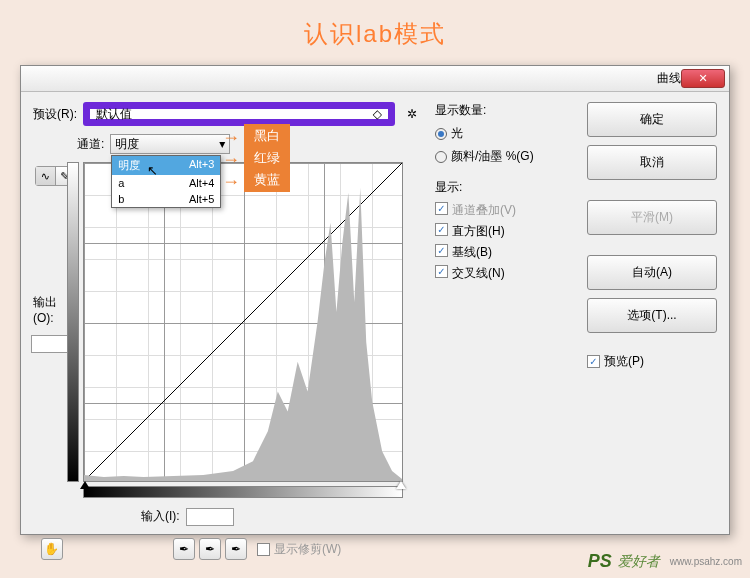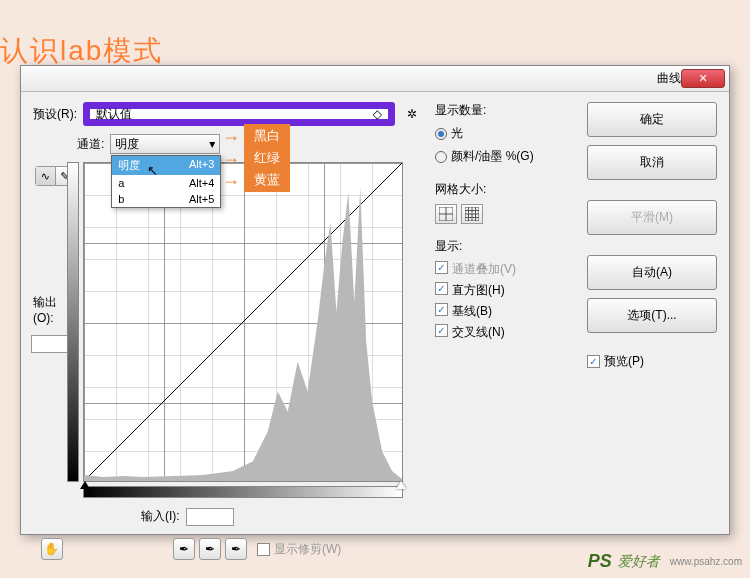--- a/index.html
+++ b/index.html
@@ -1,28 +1,28 @@
 <!DOCTYPE html>
 <html><head>
 <meta charset="utf-8">
 <style>
   * { box-sizing: border-box; margin: 0; padding: 0; font-family: "Microsoft YaHei", sans-serif; }
   body { width: 750px; height: 578px; background: #f6e8df; position: relative; overflow: hidden; }
-  .title { text-align: left; font-size: 28px; color: #ff7f33; padding-top: 32px; letter-spacing: 2px; }
+  .title { text-align: center; font-size: 24px; color: #ff7f33; padding-top: 18px; letter-spacing: 2px; }
   .dialog { position: absolute; left: 20px; top: 65px; width: 710px; height: 470px; background: #f0f0f0; border: 1px solid #888; box-shadow: 3px 3px 10px rgba(0,0,0,0.3); }
   .titlebar { height: 26px; background: linear-gradient(#fdfdfd,#e8e8e8); border-bottom: 1px solid #bbb; display: flex; align-items: center; justify-content: flex-end; padding: 0 0 0 4px; font-size: 12px; }
   .closebtn { width: 44px; height: 19px; background: linear-gradient(#e67,#c33); border: 1px solid #933; border-radius: 3px; color: #fff; font-size: 11px; display: flex; align-items: center; justify-content: center; margin-right: 4px; }
   .body { display: flex; padding: 10px 12px; gap: 12px; }
   .left { flex: 1; }
   .right { width: 130px; display: flex; flex-direction: column; gap: 4px; }
   .row { display: flex; align-items: center; font-size: 12px; gap: 6px; margin-bottom: 8px; }
   .preset-select { flex: 1; height: 24px; background: #fff; border: 7px solid #6d28d9; border-radius: 3px; display: flex; align-items: center; justify-content: space-between; padding: 0 6px; font-size: 12px; }
   .gear { width: 22px; height: 22px; display: flex; align-items: center; justify-content: center; }
   .channel-row { margin-left: 44px; }
-  .channel-select { width: 110px; height: 20px; background: linear-gradient(#fdfdfd,#e3e3e3); border: 1px solid #999; display: flex; align-items: center; justify-content: space-between; padding: 0 4px; font-size: 12px; position: relative; }
+  .channel-select { width: 120px; height: 20px; background: linear-gradient(#fdfdfd,#e3e3e3); border: 1px solid #999; display: flex; align-items: center; justify-content: space-between; padding: 0 4px; font-size: 12px; position: relative; }
   .dropdown { position: absolute; top: 20px; left: 0; width: 110px; background: #fff; border: 1px solid #666; box-shadow: 2px 2px 5px rgba(0,0,0,0.3); z-index: 10; }
   .dd-item { display: flex; justify-content: space-between; padding: 2px 6px; font-size: 11px; }
   .dd-item.sel { background: #52a7e0; color: #fff; }
   .graph-area { display: flex; gap: 6px; margin-left: 0; }
   .tool-col { width: 44px; display: flex; flex-direction: column; align-items: center; gap: 8px; padding-top: 4px; }
   .tool-pair { width: 40px; height: 20px; border: 1px solid #999; background: linear-gradient(#fff,#e5e5e5); border-radius: 3px; display: flex; }
   .tool-pair div { flex: 1; display: flex; align-items: center; justify-content: center; font-size: 11px; }
   .tool-pair div:first-child { border-right: 1px solid #999; background: linear-gradient(#e8e8e8,#d5d5d5); }
   .graph-box { width: 320px; }
   .graph { width: 320px; height: 320px; border: 1px solid #888; background: #fff; position: relative; }
@@ -172,43 +172,20 @@
       <div class="section-label">显示数量:</div>
       <div class="radio-row">
         <span class="radio on"></span>
         <span>光</span>
       </div>
       <div class="radio-row">
         <span class="radio"></span>
         <span>颜料/油墨 %(G)</span>
       </div>
 
-      <div style="margin-top:16px;">
-        <div class="section-label">网格大小:</div>
-        <div class="gridsize">
-          <div class="gridbtn">
-            <svg width="14" height="14">
-                <rect x="0" y="0" width="14" height="14" fill="none" stroke="#555"></rect>
-                <line x1="7" y1="0" x2="7" y2="14" stroke="#555"></line>
-                <line x1="0" y1="7" x2="14" y2="7" stroke="#555"></line>
-              </svg>
-          </div>
-          <div class="gridbtn">
-            <svg width="14" height="14">
-                <rect x="0" y="0" width="14" height="14" fill="none" stroke="#555"></rect>
-                <line x1="3.5" y1="0" x2="3.5" y2="14" stroke="#555"></line>
-                <line x1="7" y1="0" x2="7" y2="14" stroke="#555"></line>
-                <line x1="10.5" y1="0" x2="10.5" y2="14" stroke="#555"></line>
-                <line x1="0" y1="3.5" x2="14" y2="3.5" stroke="#555"></line>
-                <line x1="0" y1="7" x2="14" y2="7" stroke="#555"></line>
-                <line x1="0" y1="10.5" x2="14" y2="10.5" stroke="#555"></line>
-              </svg>
-          </div>
-        </div>
-      </div>
 
       <div class="show-section">
         <div class="section-label">显示:</div>
         <div class="show-row">
           <span class="checkbox on"></span>
           <span class="disabled">通道叠加(V)</span>
         </div>
         <div class="show-row">
           <span class="checkbox on"></span>
           <span>直方图(H)</span>

